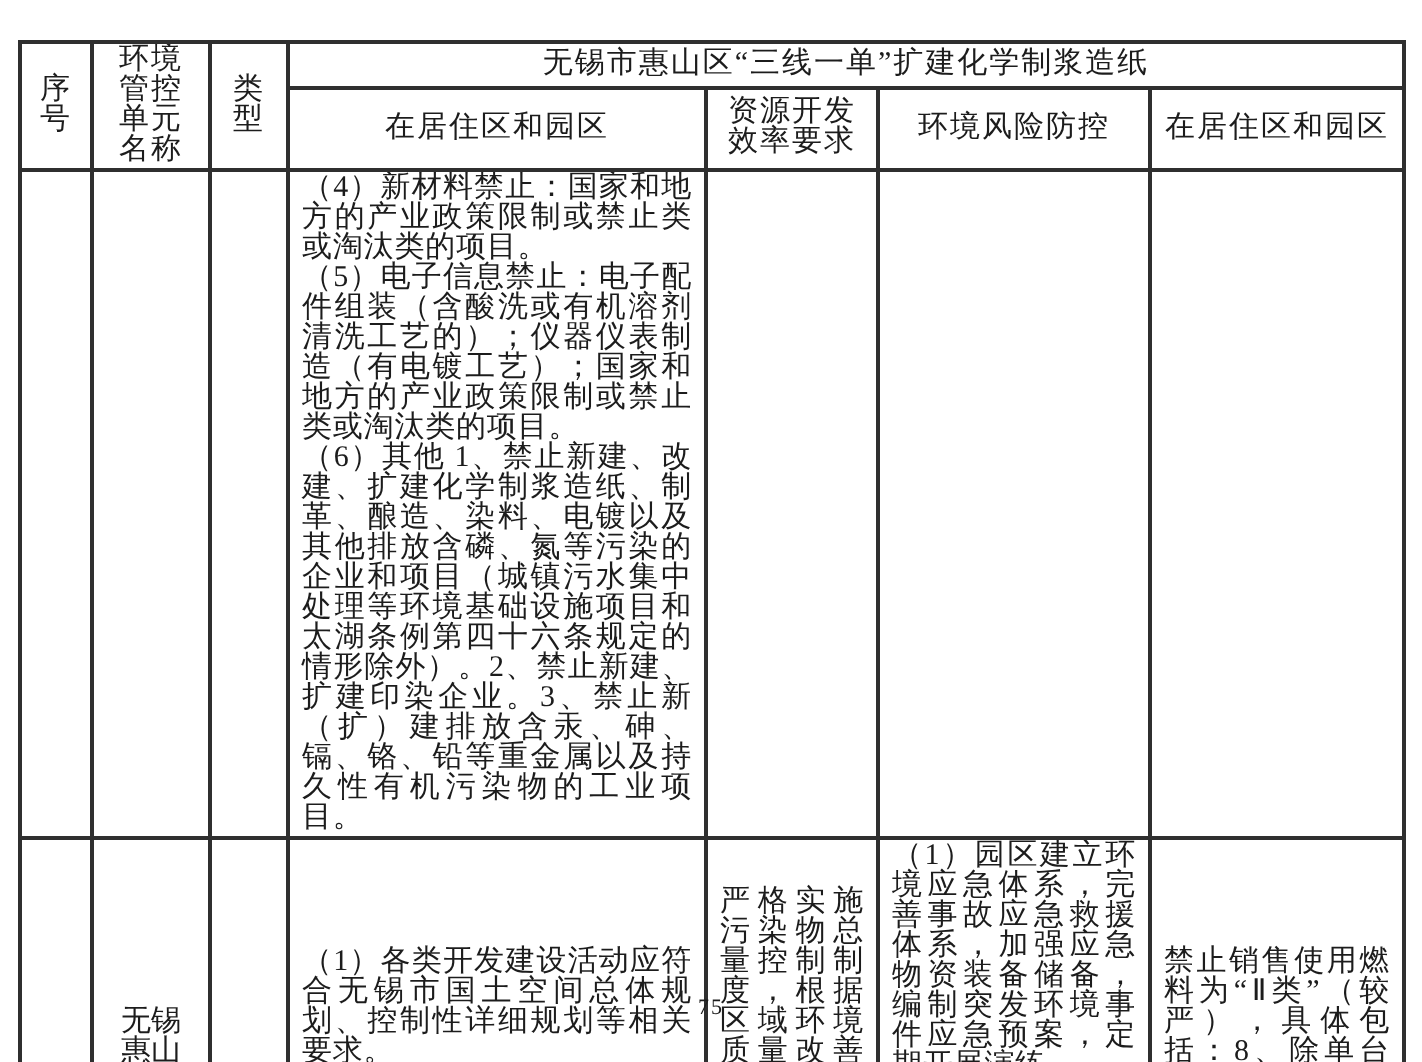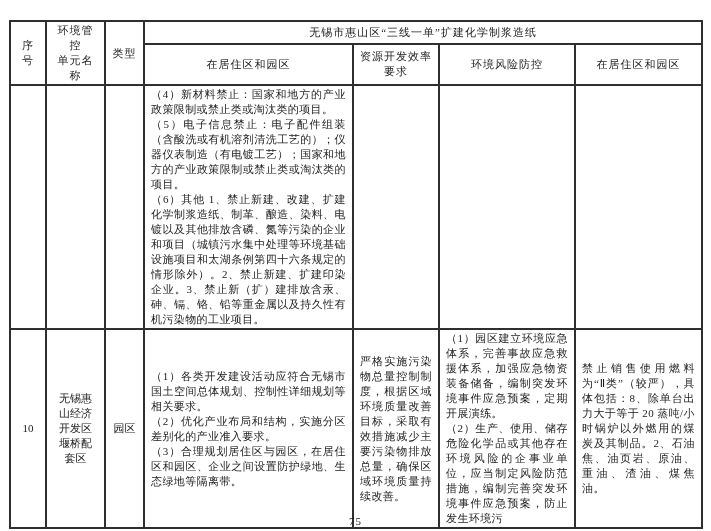--- a/index.html
+++ b/index.html
@@ -21,21 +21,21 @@
     position: absolute;
     left: 9px;
     top: 20px;
     width: 692px;
     border-collapse: collapse;
     table-layout: fixed;
   }
   table.doc-table td, table.doc-table th {
     border: 1px solid #2f2f2f;
     padding: 1px 6px;
-    font-size: 11px;
+    font-size: 15px;
     line-height: 15px;
     vertical-align: middle;
     overflow: hidden;
     font-weight: normal;
   }
   table.doc-table .outer {
     border-width: 2px;
   }
   th.hc {
     text-align: center;
@@ -56,21 +56,21 @@
     margin-left: 32px;
   }
   td.big {
     line-height: 15.6px;
     font-size: 11px;
   }
   .page-number {
     position: absolute;
     left: 0;
     right: 0;
-    top: 515px;
+    top: 498px;
     text-align: center;
     font-size: 11px;
     letter-spacing: 1px;
   }
 </style>
 </head>
 <body>
 
 <div class="page">
 

